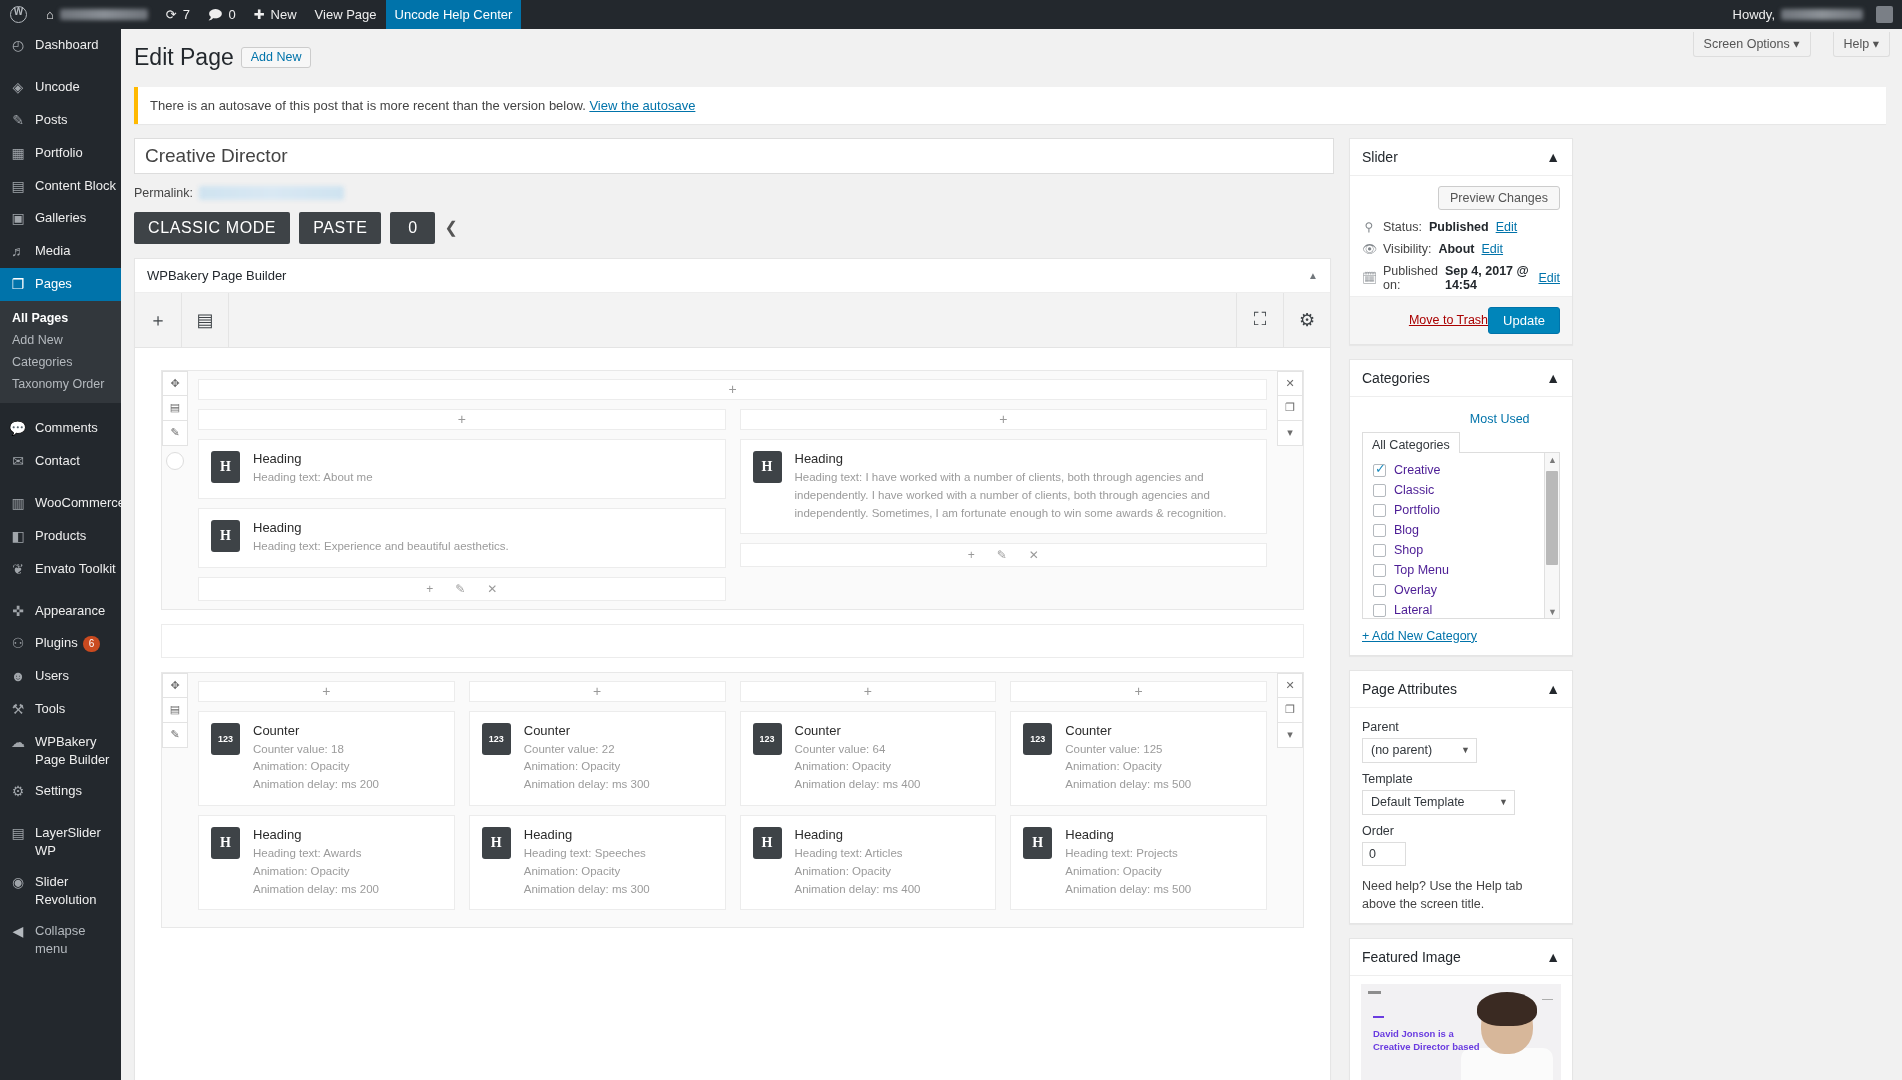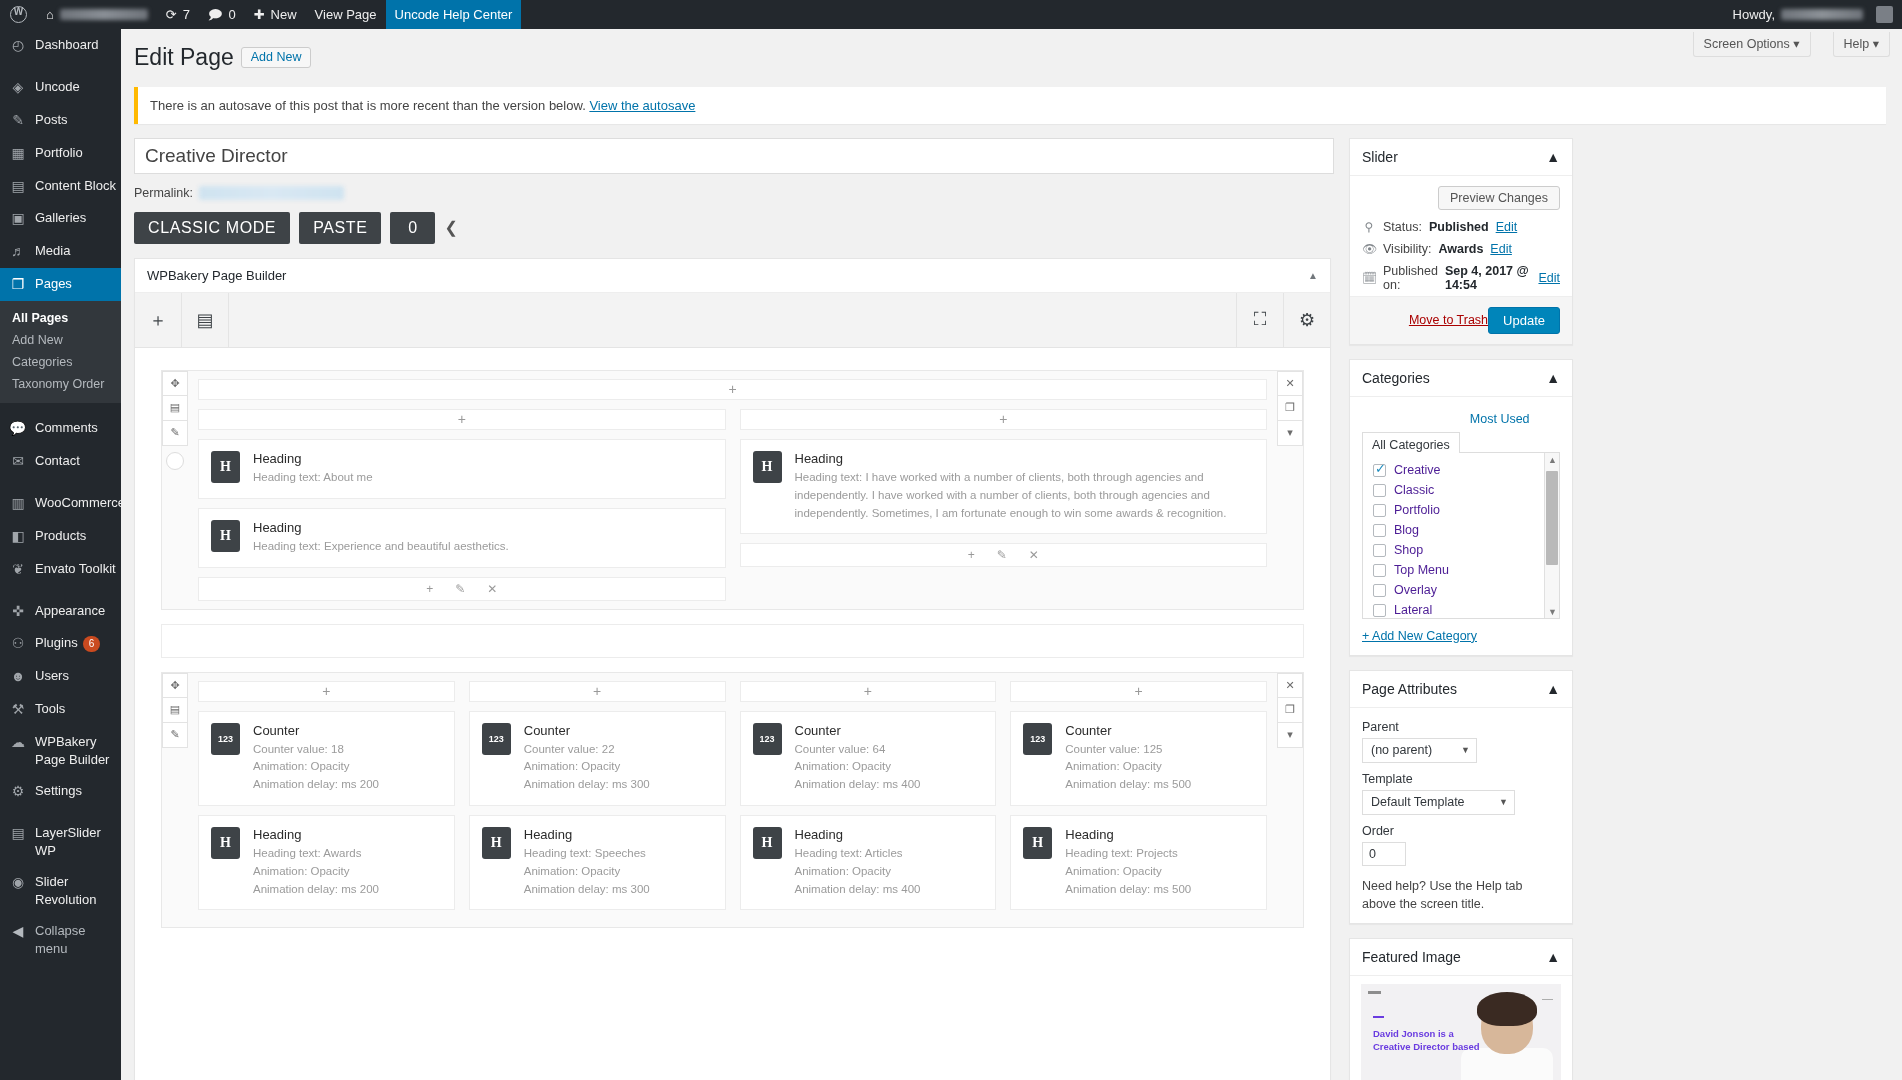--- a/index.html
+++ b/index.html
@@ -644,21 +644,21 @@
         </div>
         <div class="pub-line">
           <span class="pico">⚲</span>
           <span>Status:</span>
           <b>Published</b>
           <a href="#">Edit</a>
         </div>
         <div class="pub-line">
           <span class="pico">👁</span>
           <span>Visibility:</span>
-          <b>Awards</b>
+          <b>About</b>
           <a href="#">Edit</a>
         </div>
         <div class="pub-line">
           <span class="pico">🗓</span>
           <span>Published on:</span>
           <b>Sep 4, 2017 @ 14:54</b>
           <a href="#">Edit</a>
         </div>
         <div class="pub-footer">
           <a href="#" class="trash-link">Move to Trash</a>

